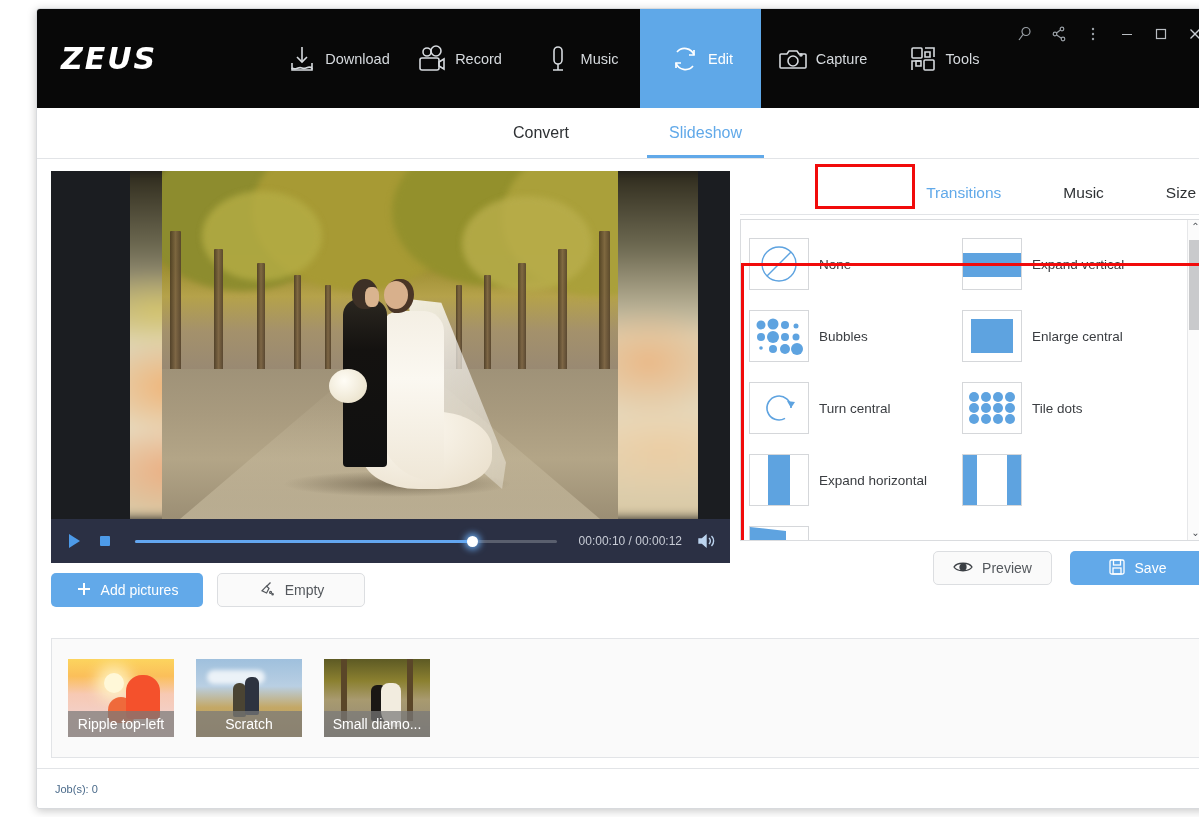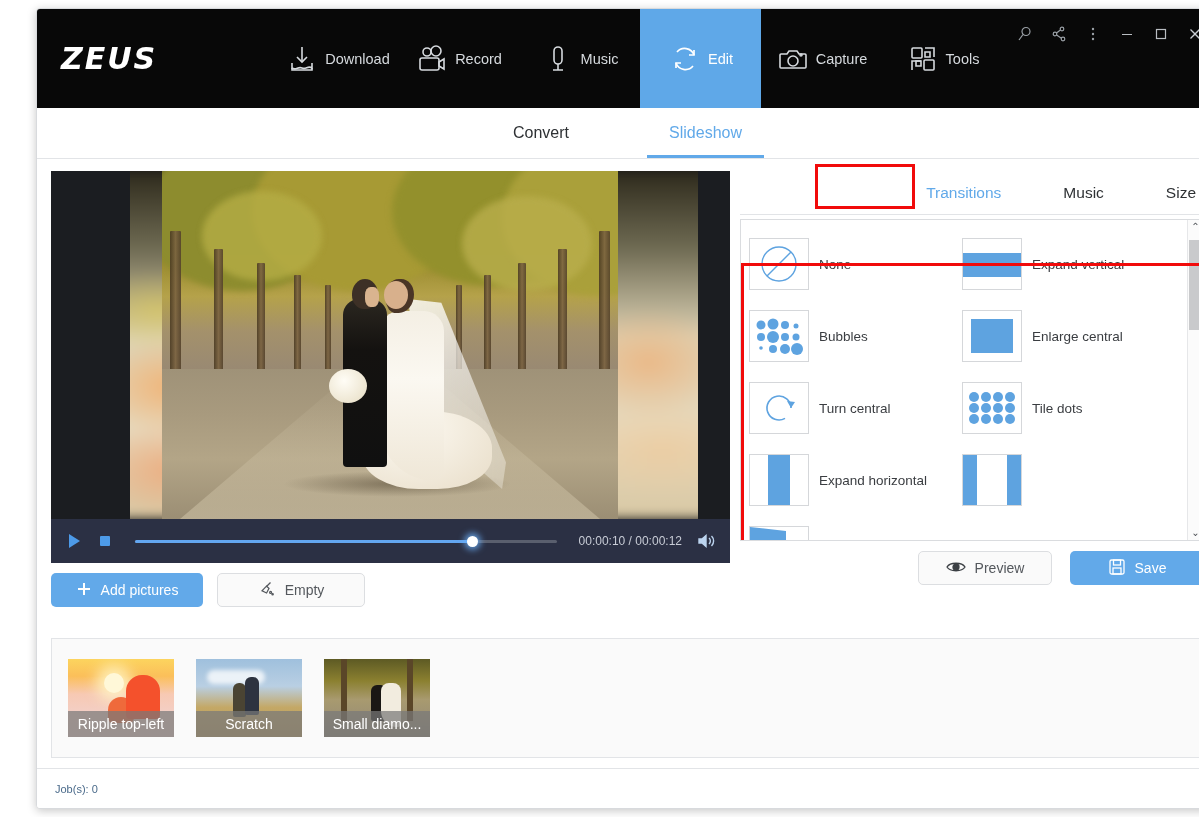--- a/index.html
+++ b/index.html
@@ -556,21 +556,21 @@
           <div class="sbTrack">
             <div class="sbThumb"></div>
           </div>
           <div class="sbArrow">⌄</div>
         </div>
 
         <div class="redbox" id="redbox-list"></div>
       </div>
 
       <div class="rActions">
-        <div class="btn btn-ghost" style="width:134px">
+        <div class="btn btn-ghost" style="width:119px">
           <span>
             <svg width="20" height="14" viewBox="0 0 20 14" fill="none" stroke="#3b3f44" stroke-width="1.3">
               <path d="M1 7 C4 2 16 2 19 7 C16 12 4 12 1 7 z"></path>
                 <circle cx="10" cy="7" r="3" fill="#3b3f44"></circle>
             </svg>
           </span>
           <span>Preview</span>
         </div>
         <div class="btn btn-primary" style="width:134px">
           <span>

